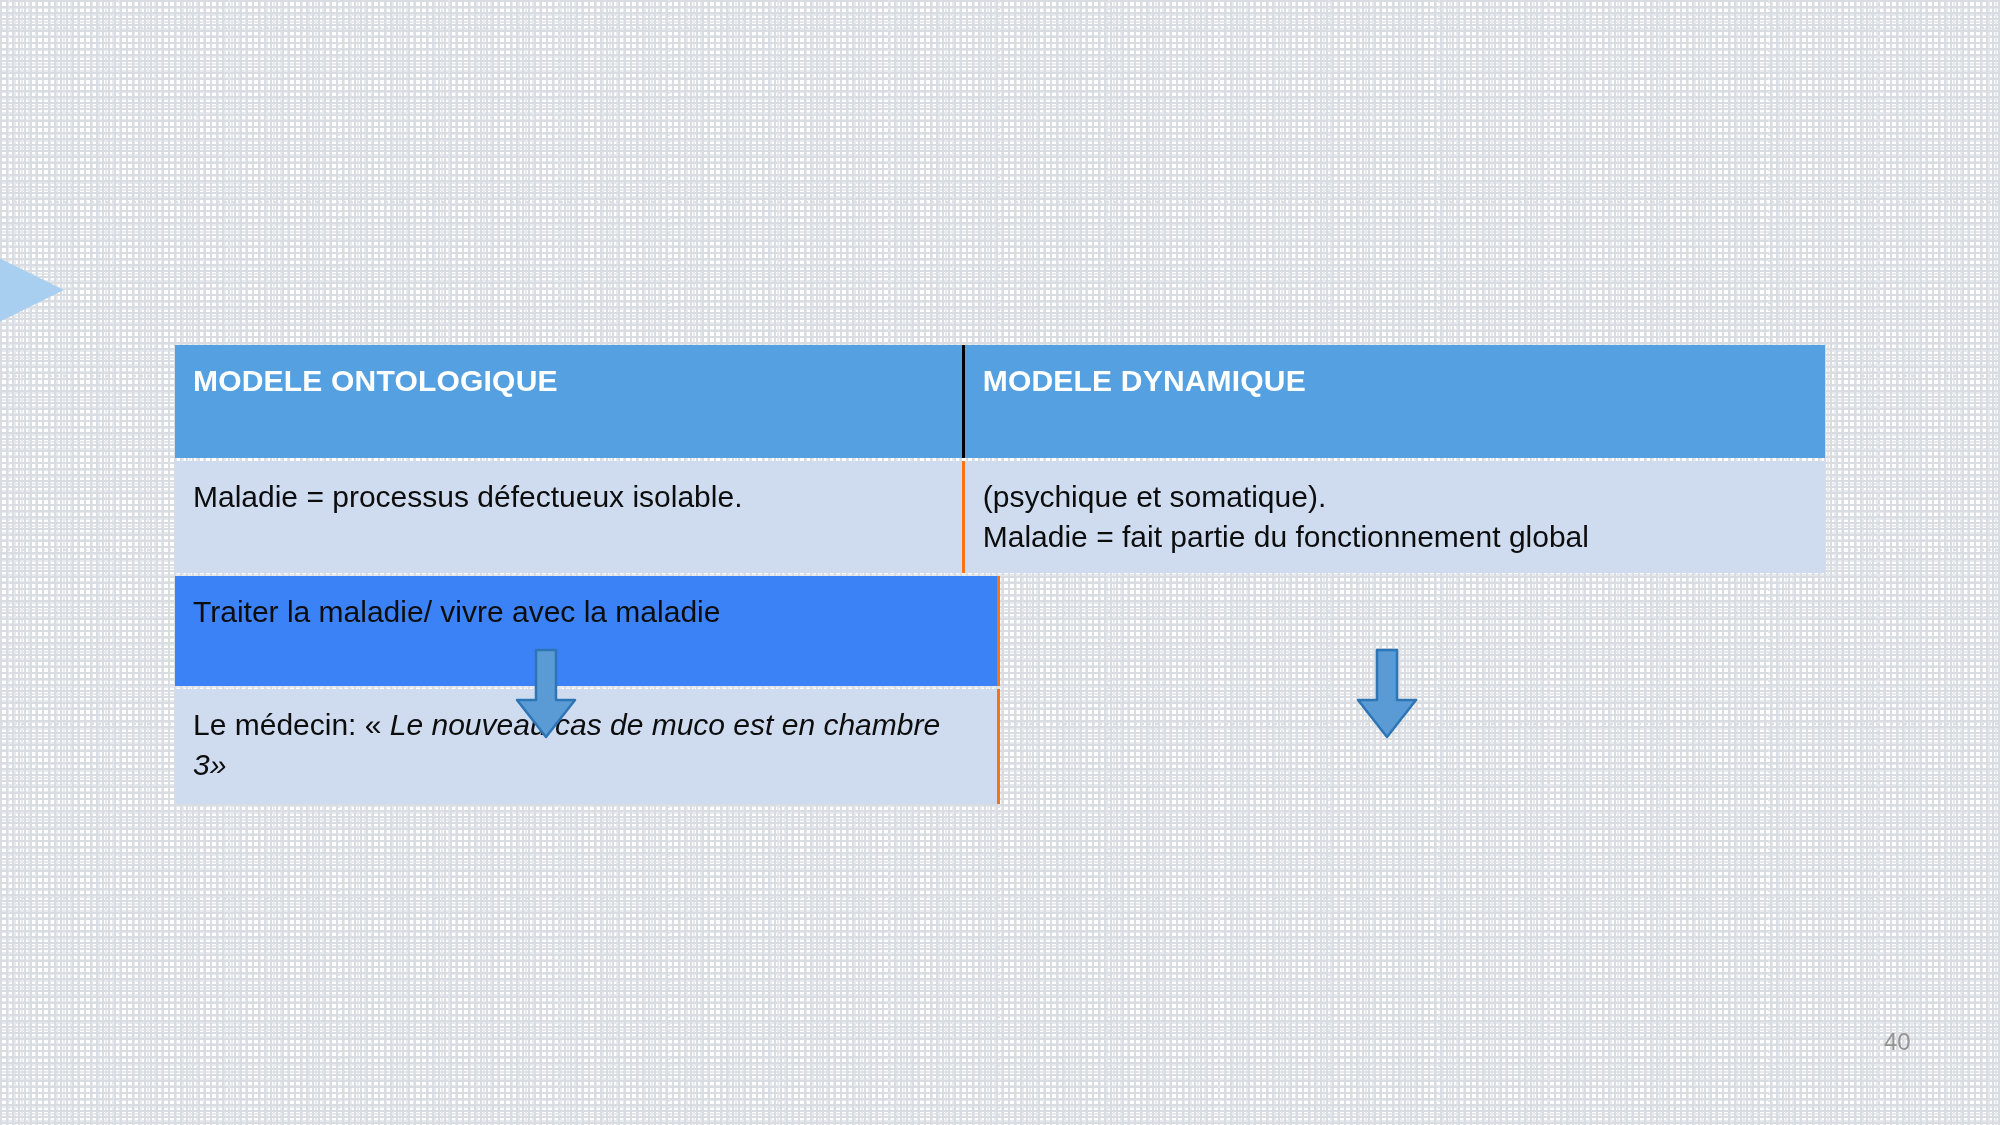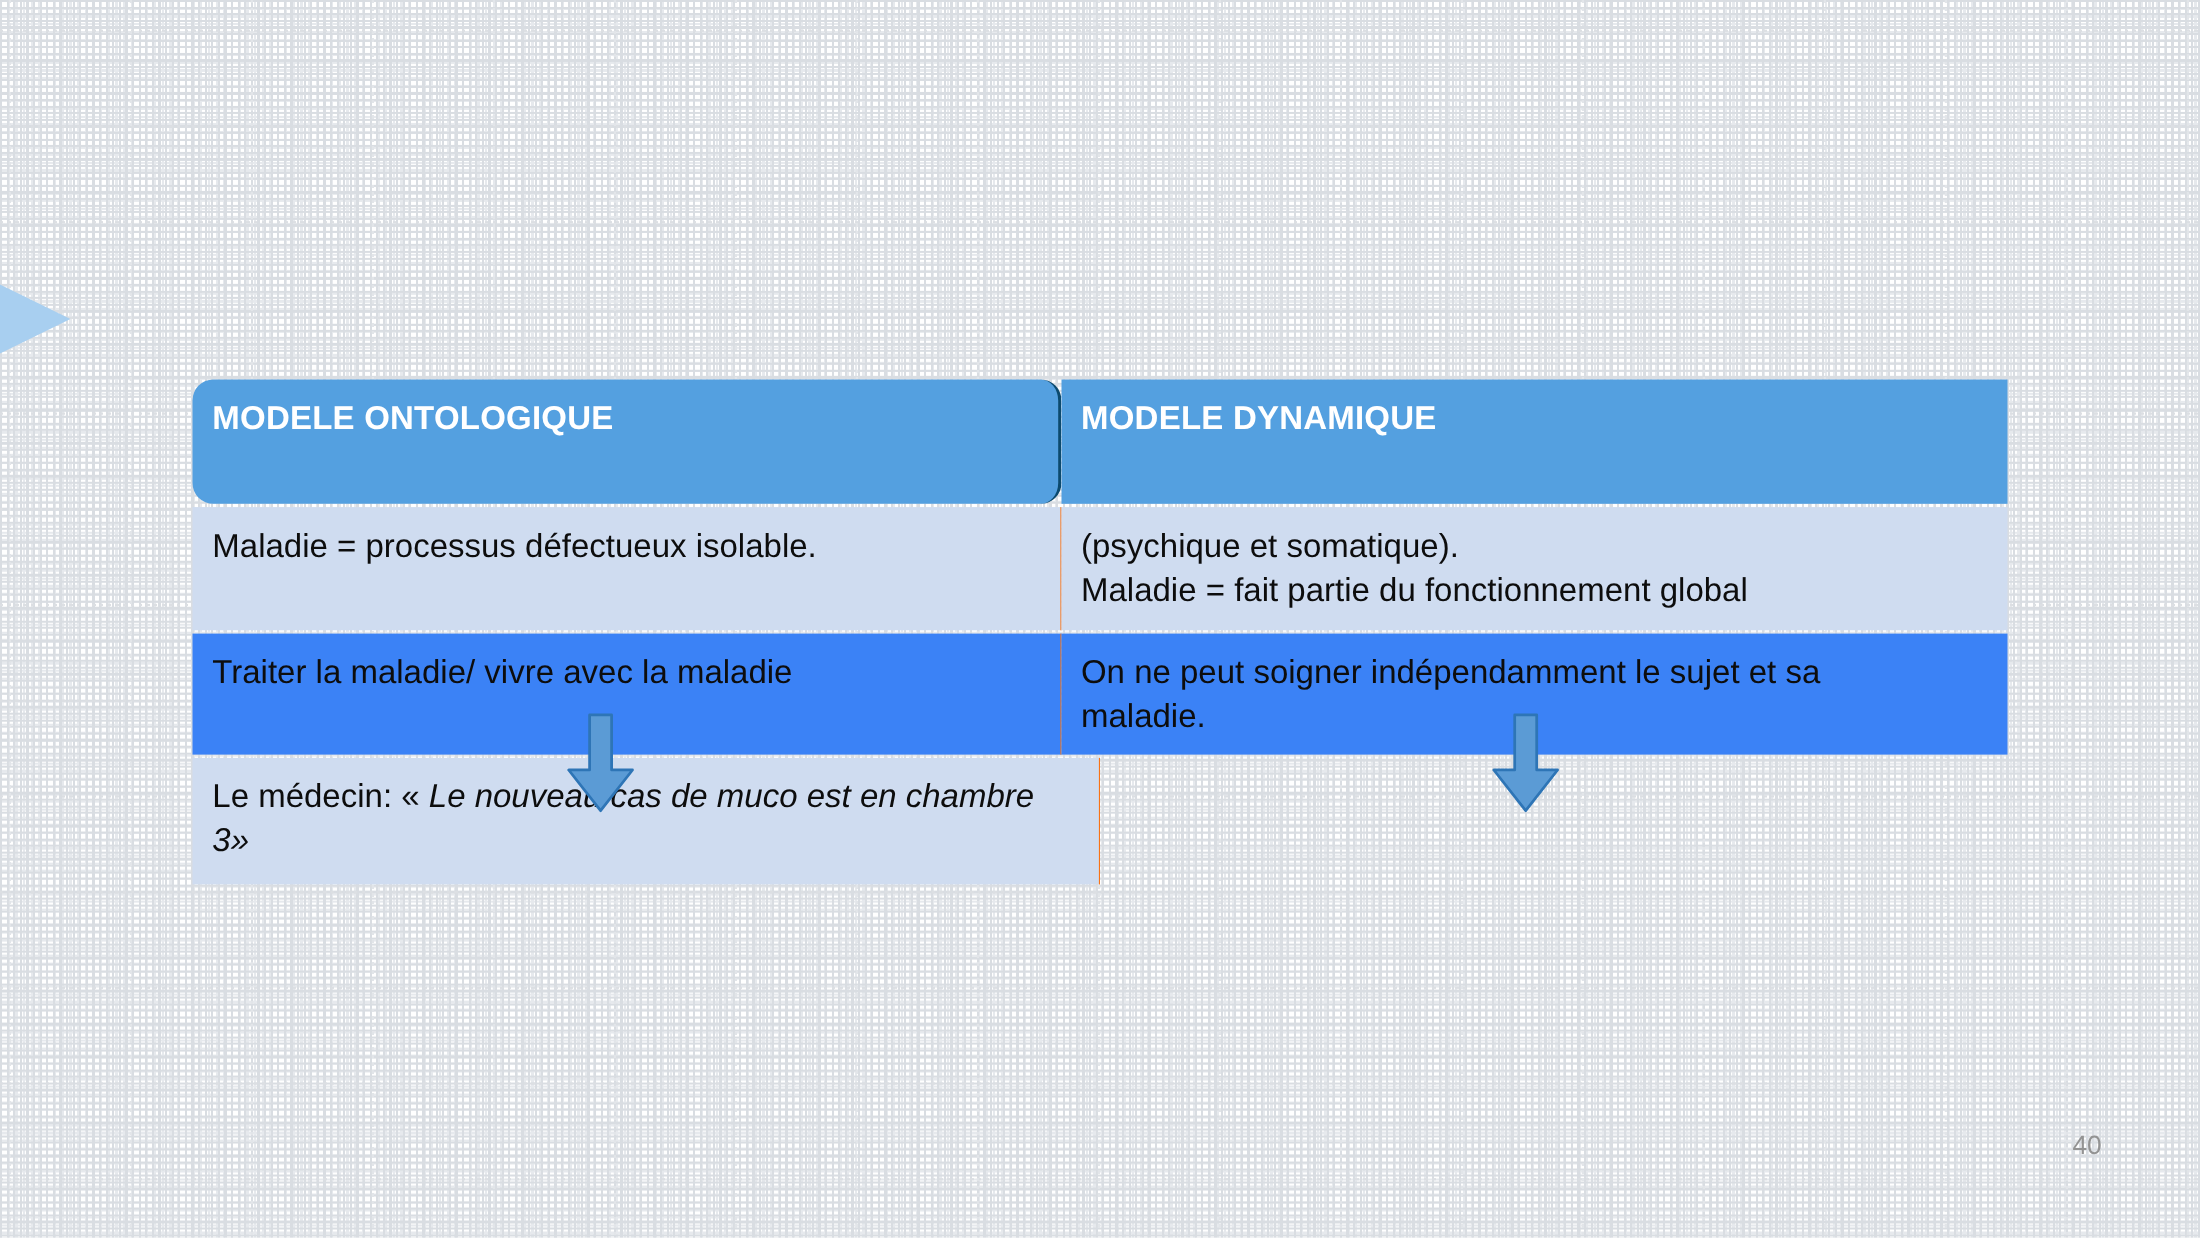--- a/index.html
+++ b/index.html
@@ -98,25 +98,25 @@
   .col-right { width: 899px; }
 
   
   .hrow .tcell {
     background: #54a0e0;
     color: #ffffff;
     font-weight: bold;
     height: 113px;
     letter-spacing: 0.2px;
   }
-  .hrow .col-left  { border-right: 3px solid #0c4a6e; border-radius: 19px; }
+  .hrow .col-left  { border-right: 3px solid #000000; }
 
   
   .brow { margin-top: 3px; }
-  .brow .tcell { border-right: 1px solid #f97316; }
+  .brow .tcell { border-right: 3px solid #f97316; }
   .brow .col-right { border-right: none; }
 
   .row-a .tcell { background: #cfdcf0; }
   .row-b .tcell { background: #3b82f6; }
 
   .r1 .tcell { height: 112px; }
   .r2 .tcell { height: 110px; }
   .r3 .tcell { height: 115px; }
 
   .tcell em {
@@ -195,24 +195,20 @@
     <div class="tcell col-right">
       <div>(psychique et somatique).</div>
       <div>Maladie = fait partie du fonctionnement global</div>
     </div>
   </div>
 
   <div class="trow brow row-b r2">
     <div class="tcell col-left">
       <div>Traiter la maladie/ vivre avec la maladie</div>
     </div>
-    <div class="tcell col-right">
-      <div>On ne peut soigner indépendamment le sujet et sa</div>
-      <div>maladie.</div>
-    </div>
   </div>
 
   <div class="trow brow row-a r3">
     <div class="tcell col-left">
       <span>Le médecin: « </span><em>Le nouveau cas de muco est en chambre 3»</em>
     </div>
   </div>
 
 </div>
 

